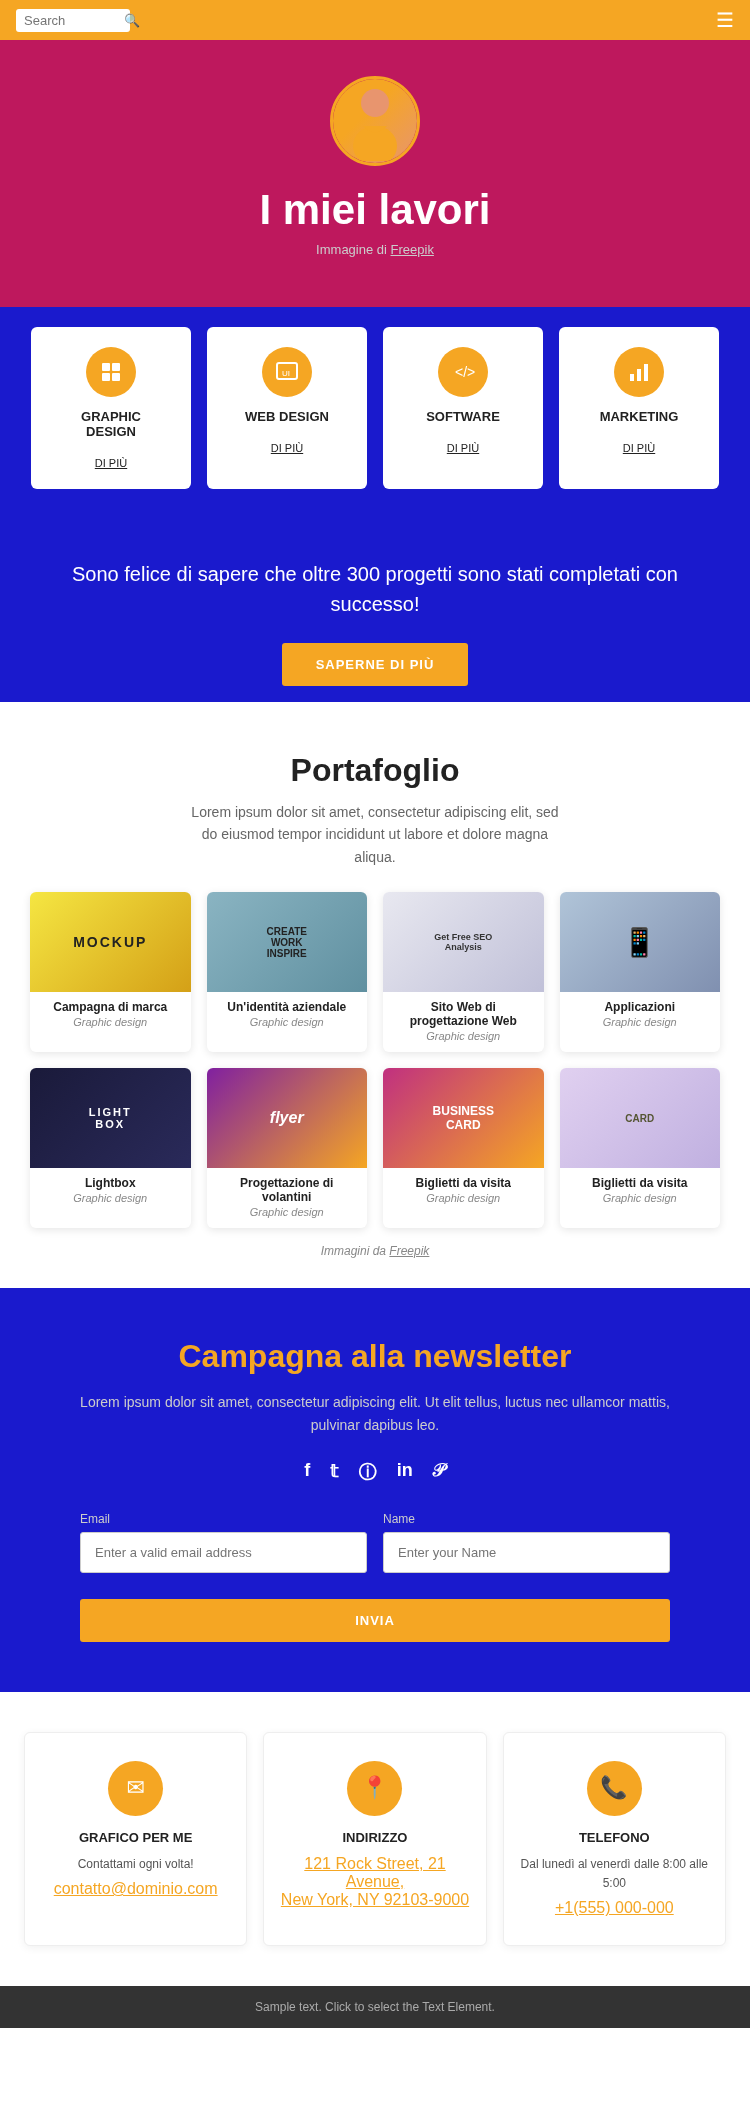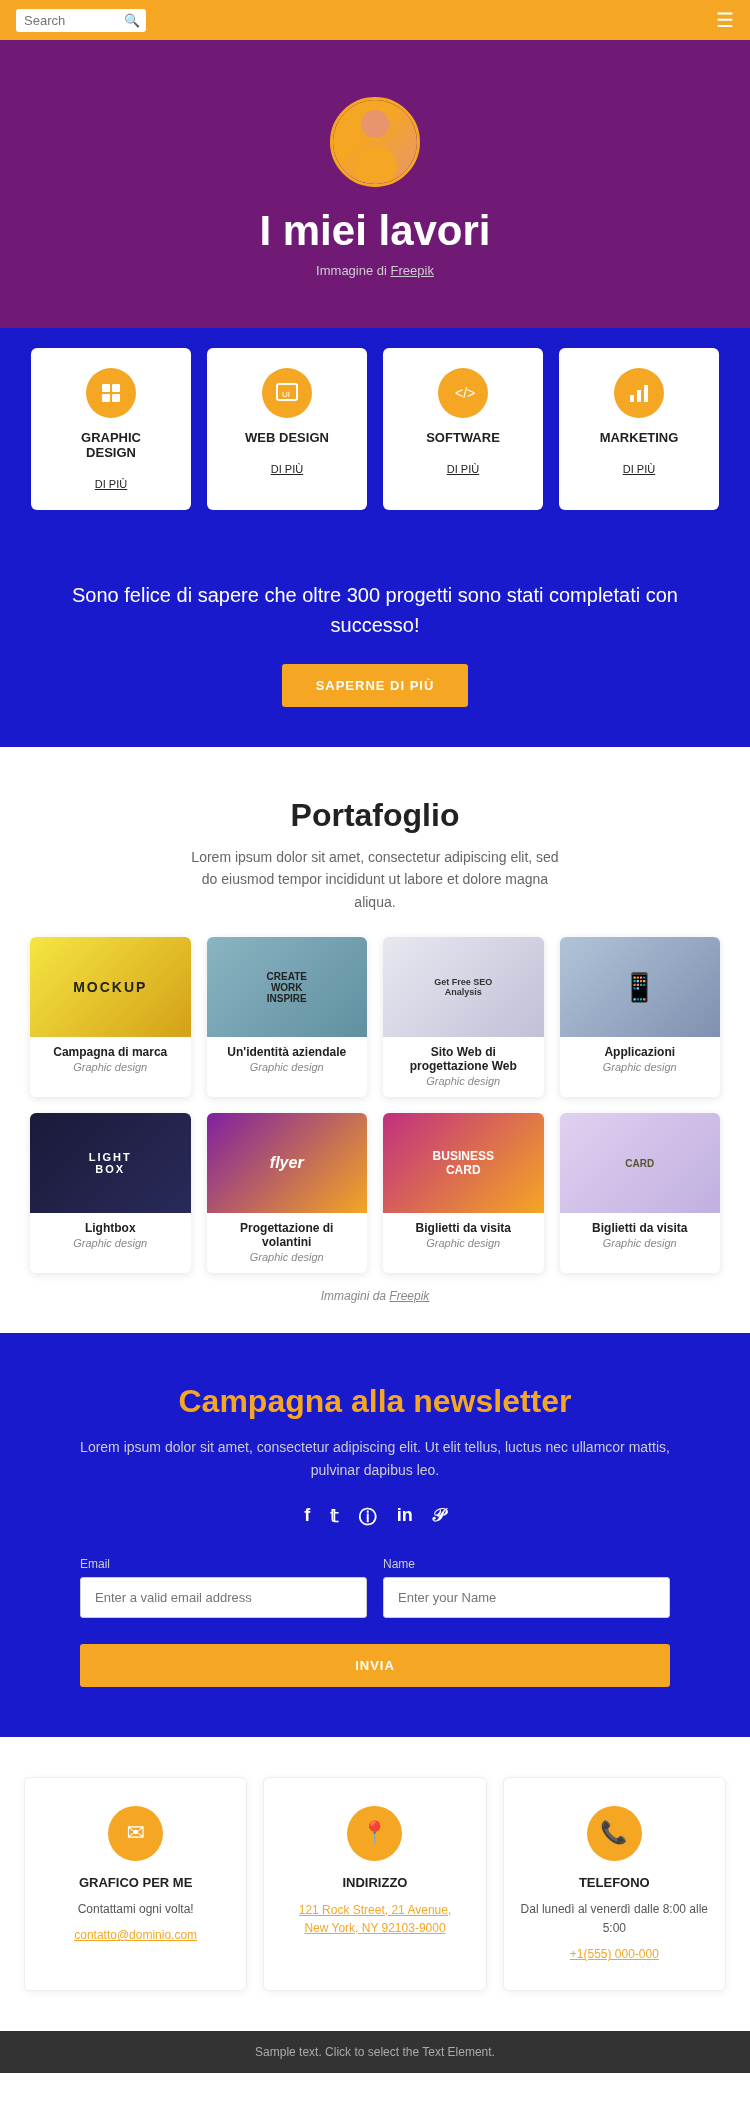--- a/index.html
+++ b/index.html
@@ -13,38 +13,38 @@
       justify-content: space-between;
       padding: 8px 16px;
       height: 40px;
     }
     .search-box {
       display: flex;
       align-items: center;
       background: #fff;
       border-radius: 3px;
       padding: 4px 8px;
-      width: 130px;
+      width: 114px;
     }
     .search-box input {
       border: none;
       outline: none;
       font-size: 13px;
       color: #999;
       width: 100px;
       background: transparent;
     }
     .search-icon-header { color: #999; font-size: 13px; }
     .hamburger { color: #fff; font-size: 20px; cursor: pointer; }
 
     
     .hero {
-      background: #701a75;
-      text-align: center;
-      padding: 57px 20px 50px;
+      background: #be185d;
+      text-align: center;
+      padding: 36px 20px 50px;
       color: #fff;
     }
     .avatar-circle {
       width: 90px;
       height: 90px;
       border-radius: 50%;
       background: #f5a623;
       margin: 0 auto 20px;
       overflow: hidden;
       border: 3px solid #f5a623;
@@ -108,21 +108,21 @@
       color: #222;
       text-decoration: underline;
       text-transform: uppercase;
       cursor: pointer;
     }
 
     
     .stats-section {
       background: #1a1acd;
       text-align: center;
-      padding: 30px 60px 40px;
+      padding: 30px 60px 16px;
       color: #fff;
     }
     .stats-text {
       font-size: 20px;
       line-height: 1.5;
       margin-bottom: 24px;
     }
     .stats-btn {
       background: #f5a623;
       color: #fff;
@@ -303,21 +303,21 @@
       color: #222;
       margin-bottom: 10px;
     }
     .contact-text {
       font-size: 12px;
       color: #555;
       line-height: 1.6;
       margin-bottom: 6px;
     }
     .contact-link {
-      font-size: 12px;
+      font-size: 16px;
       color: #f5a623;
       text-decoration: underline;
     }
 
     
     .footer {
       background: #333;
       padding: 14px;
       text-align: center;
       font-size: 12px;

